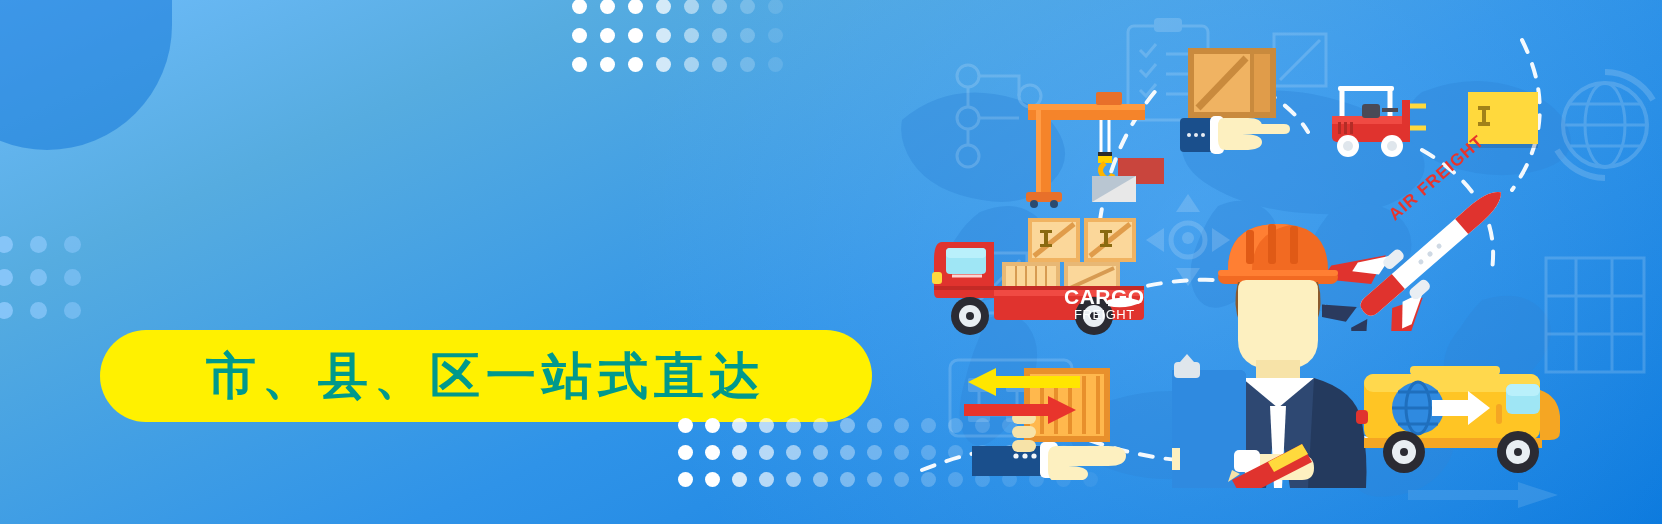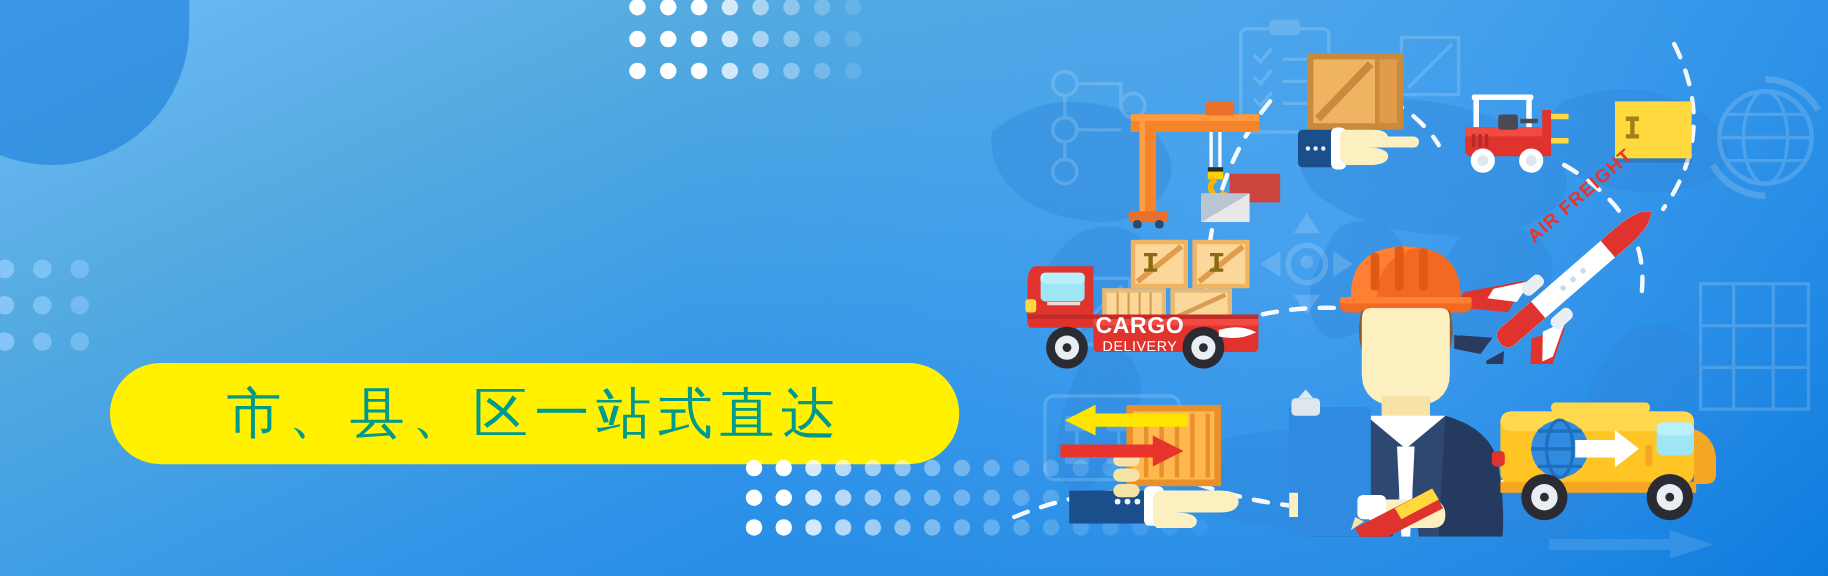--- a/index.html
+++ b/index.html
@@ -61,21 +61,21 @@
   }
 
   .pill{
     position:absolute; left:100px; top:330px;
     width:772px; height:92px;
     background:#fff100;
     border-radius:46px;
     display:flex; align-items:center; justify-content:center;
   }
   .pill span{
-    font-size:50px; font-weight:normal;
+    font-size:50px; font-weight:bold;
     color:#00998c; letter-spacing:6px;
     font-family:"DejaVu Sans","Liberation Sans",sans-serif;
     white-space:nowrap;
     text-align:right;
   }
 
   
   .art{ position:absolute; }
 
   
@@ -413,24 +413,24 @@
 
     <circle cx="38" cy="104" r="19" fill="#2b2b33"></circle>
       <circle cx="38" cy="104" r="11" fill="#e9eef3"></circle>
       <circle cx="38" cy="104" r="4" fill="#2b2b33"></circle>
     <circle cx="162" cy="104" r="19" fill="#2b2b33"></circle>
       <circle cx="162" cy="104" r="11" fill="#e9eef3"></circle>
       <circle cx="162" cy="104" r="4" fill="#2b2b33"></circle>
 
     <path d="M176 88q18-6 34 2-16 8-34 4z" fill="#fff"></path>
   </svg>
-  <div class="art" style="left:912px;top:212px;width:215px;height:125px;">
+  <div class="art" style="left:980px;top:212px;width:215px;height:125px;">
     <div class="cargo-label">
       <b>CARGO</b>
-      <em>DELIVERY</em>
+      <em>FREIGHT</em>
     </div>
   </div>
 
   <svg class="art" id="plane" viewBox="0 0 215 155">
     <g transform="rotate(-41 108 78)">
 
       <path d="M44 62l-34-36 16-4 48 28z" fill="#e0332e"></path>
       <path d="M44 94l-34 36 16 4 48-28z" fill="#e0332e"></path>
       <path d="M56 60l-18-20 10-3 30 17z" fill="#fff"></path>
       <path d="M56 96l-18 20 10 3 30-17z" fill="#fff"></path>

